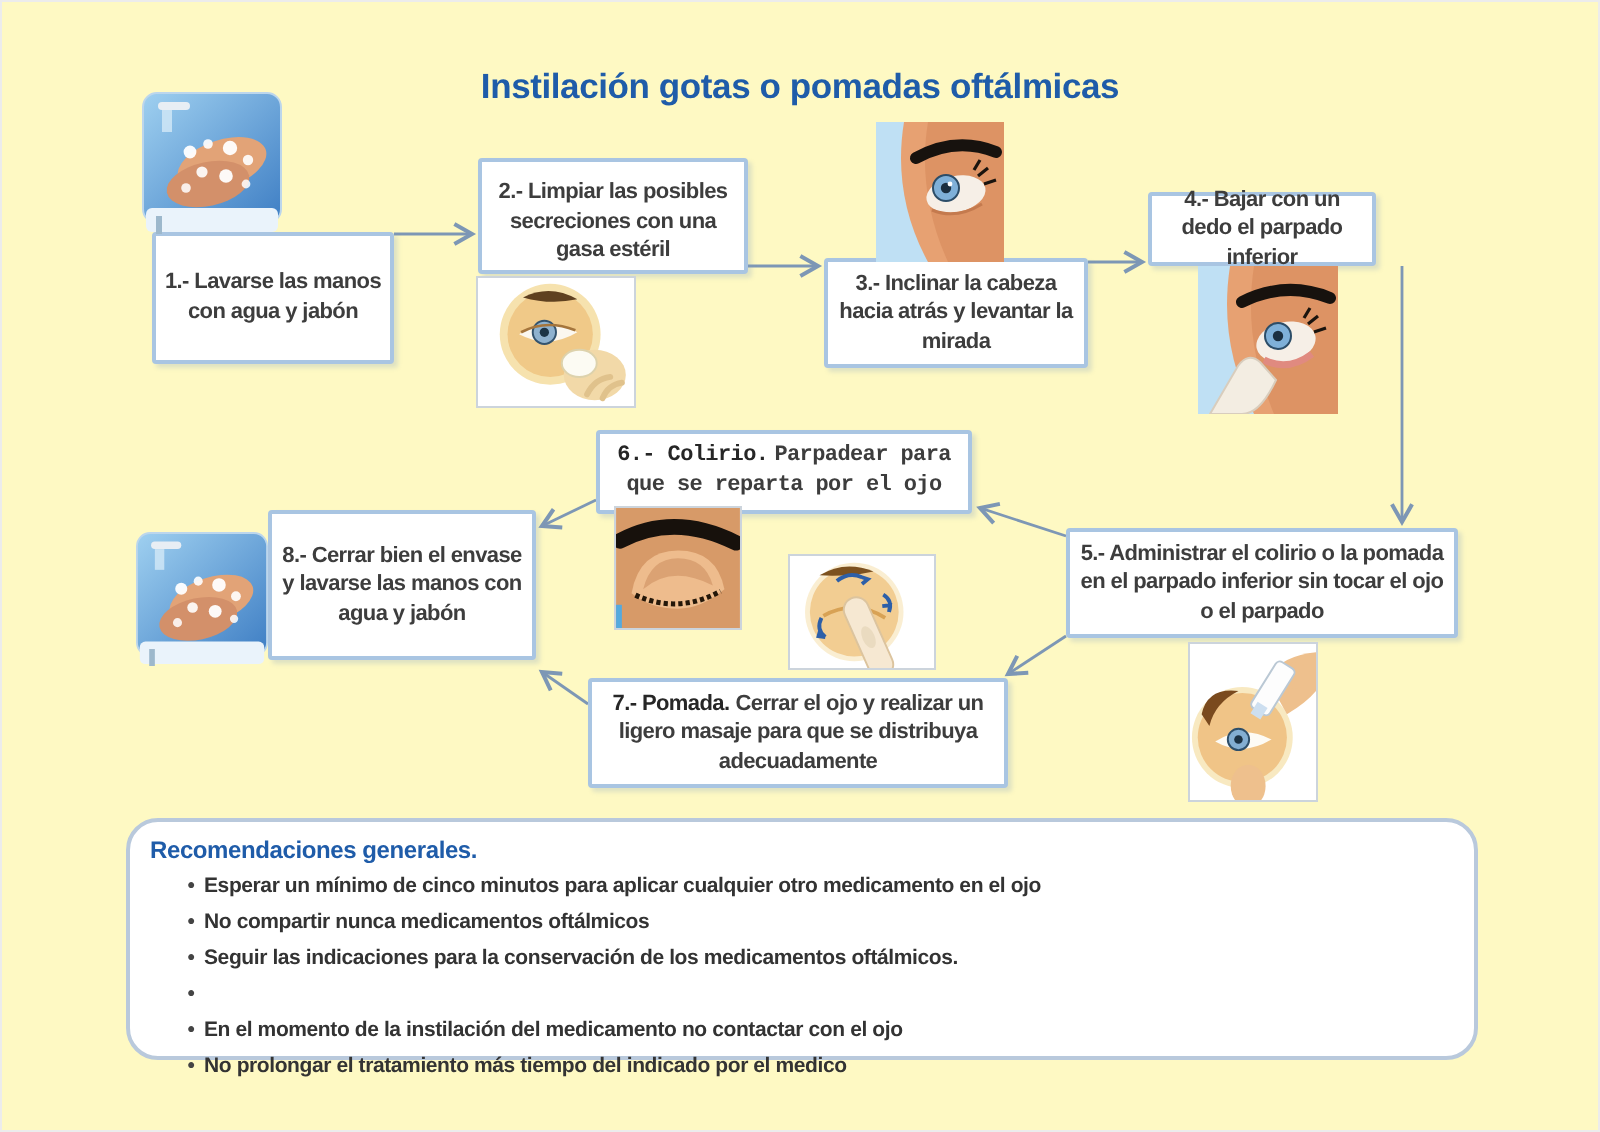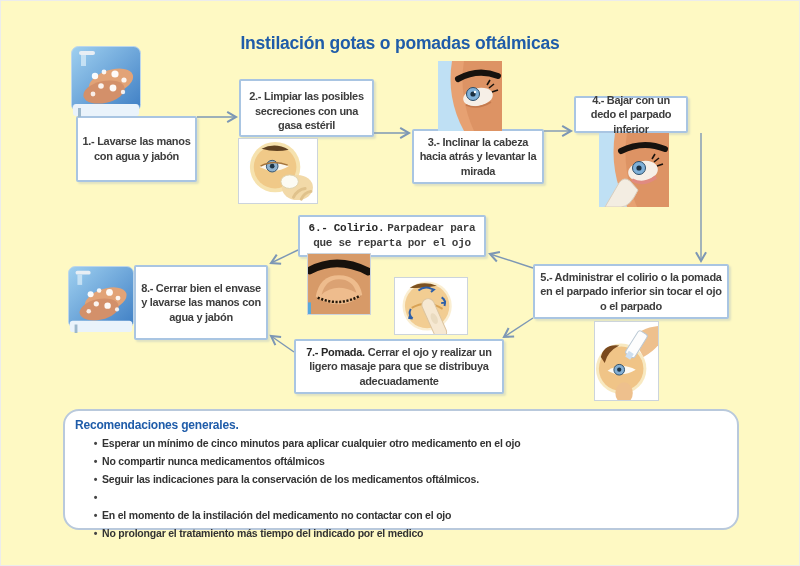--- a/index.html
+++ b/index.html
@@ -63,21 +63,21 @@
   </div>
   <div class="fbox" style="left:532px;top:263px;width:196px;height:55px;align-items:center;">
     <span>5.- Administrar el colirio o la pomada en el parpado inferior sin tocar el ojo o el parpado</span>
   </div>
   <div class="fbox" style="left:297px;top:214px;width:188px;height:42px;font-family:Liberation Mono, monospace;">
     <span><span class="lead">6.- Colirio.</span><span>Parpadear para que se reparta por el ojo</span></span>
   </div>
   <div class="fbox" style="left:293px;top:338px;width:210px;height:55px;">
     <span><span class="lead">7.- Pomada.</span><span>Cerrar el ojo y realizar un ligero masaje para que se distribuya adecuadamente</span></span>
   </div>
-  <div class="fbox" style="left:133px;top:264px;width:134px;height:75px;">
+  <div class="fbox" style="left:133px;top:254px;width:134px;height:75px;">
     <span>8.- Cerrar bien el envase y lavarse las manos con agua y jabón</span>
   </div>
 
   <div class="pic" style="left:70px;top:45px;width:70px;height:72px;">
     <svg viewBox="0 0 70 72">
       <defs>
           <linearGradient id="hwA" x1="0" y1="0" x2="1" y2="1">
         <stop offset="0" stop-color="#9fd0f0"></stop>
             <stop offset="1" stop-color="#3e7ec4"></stop>
           </linearGradient>

